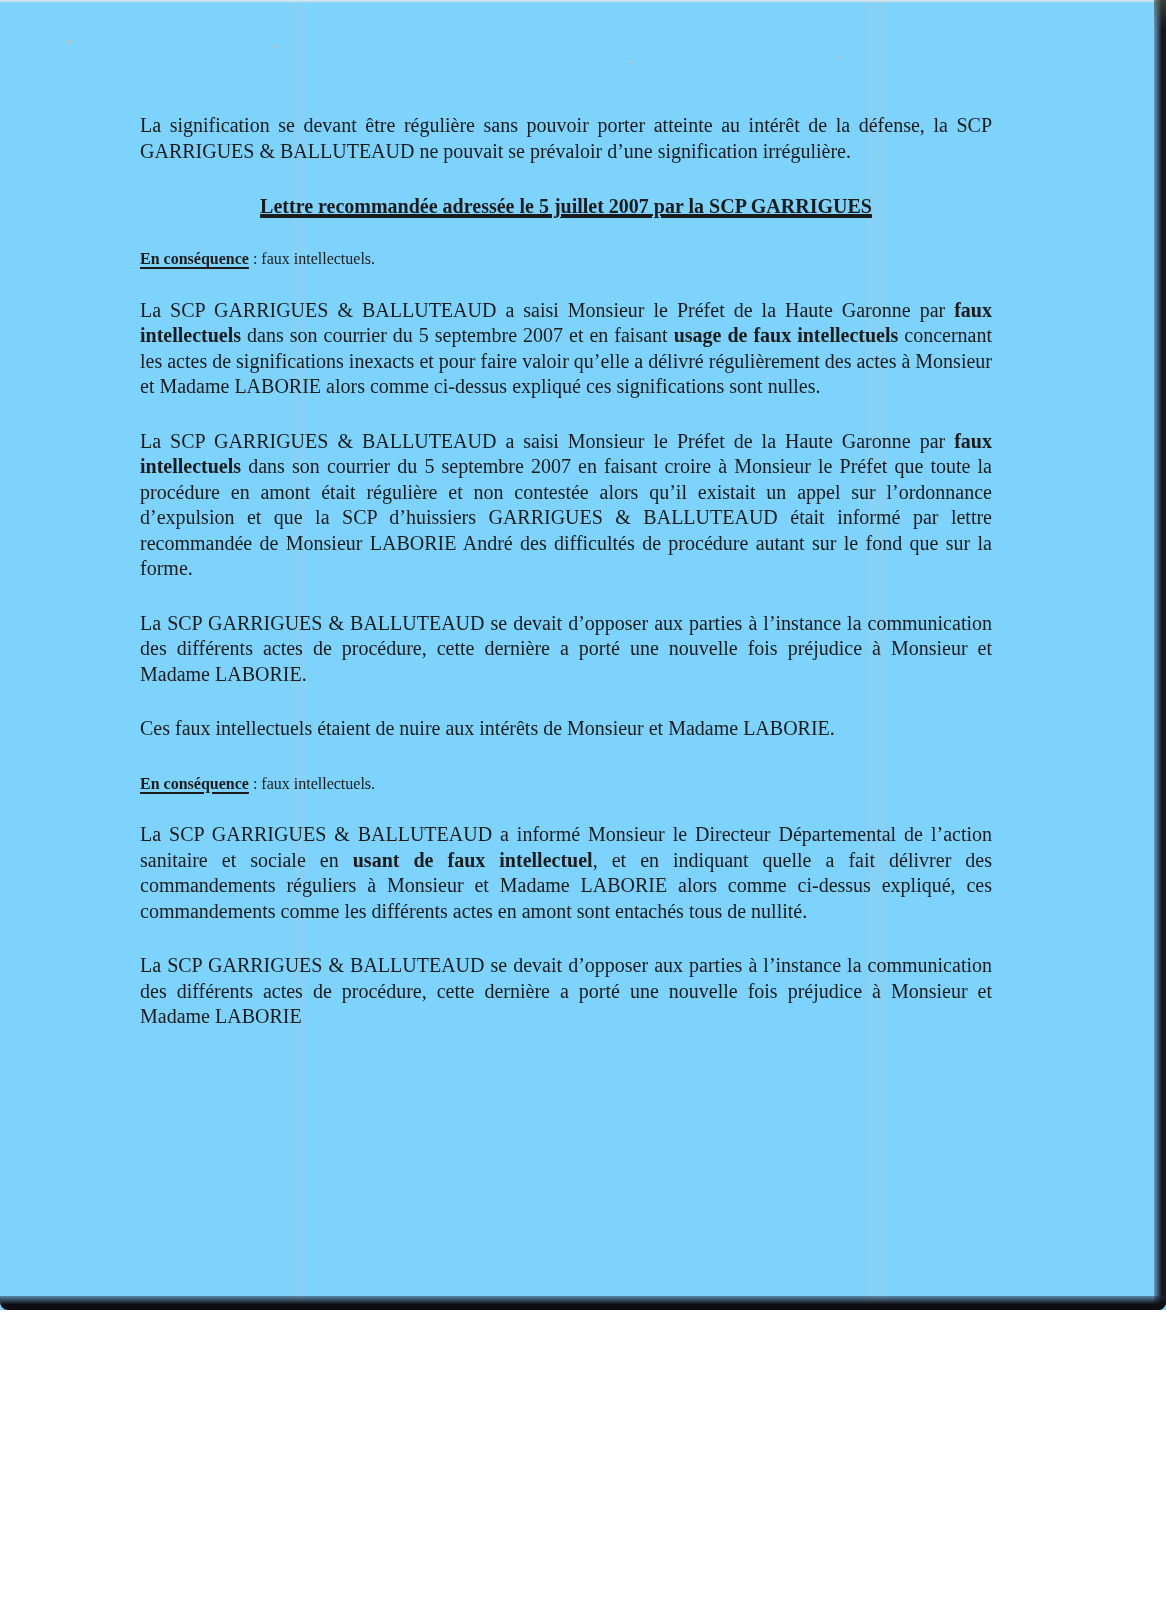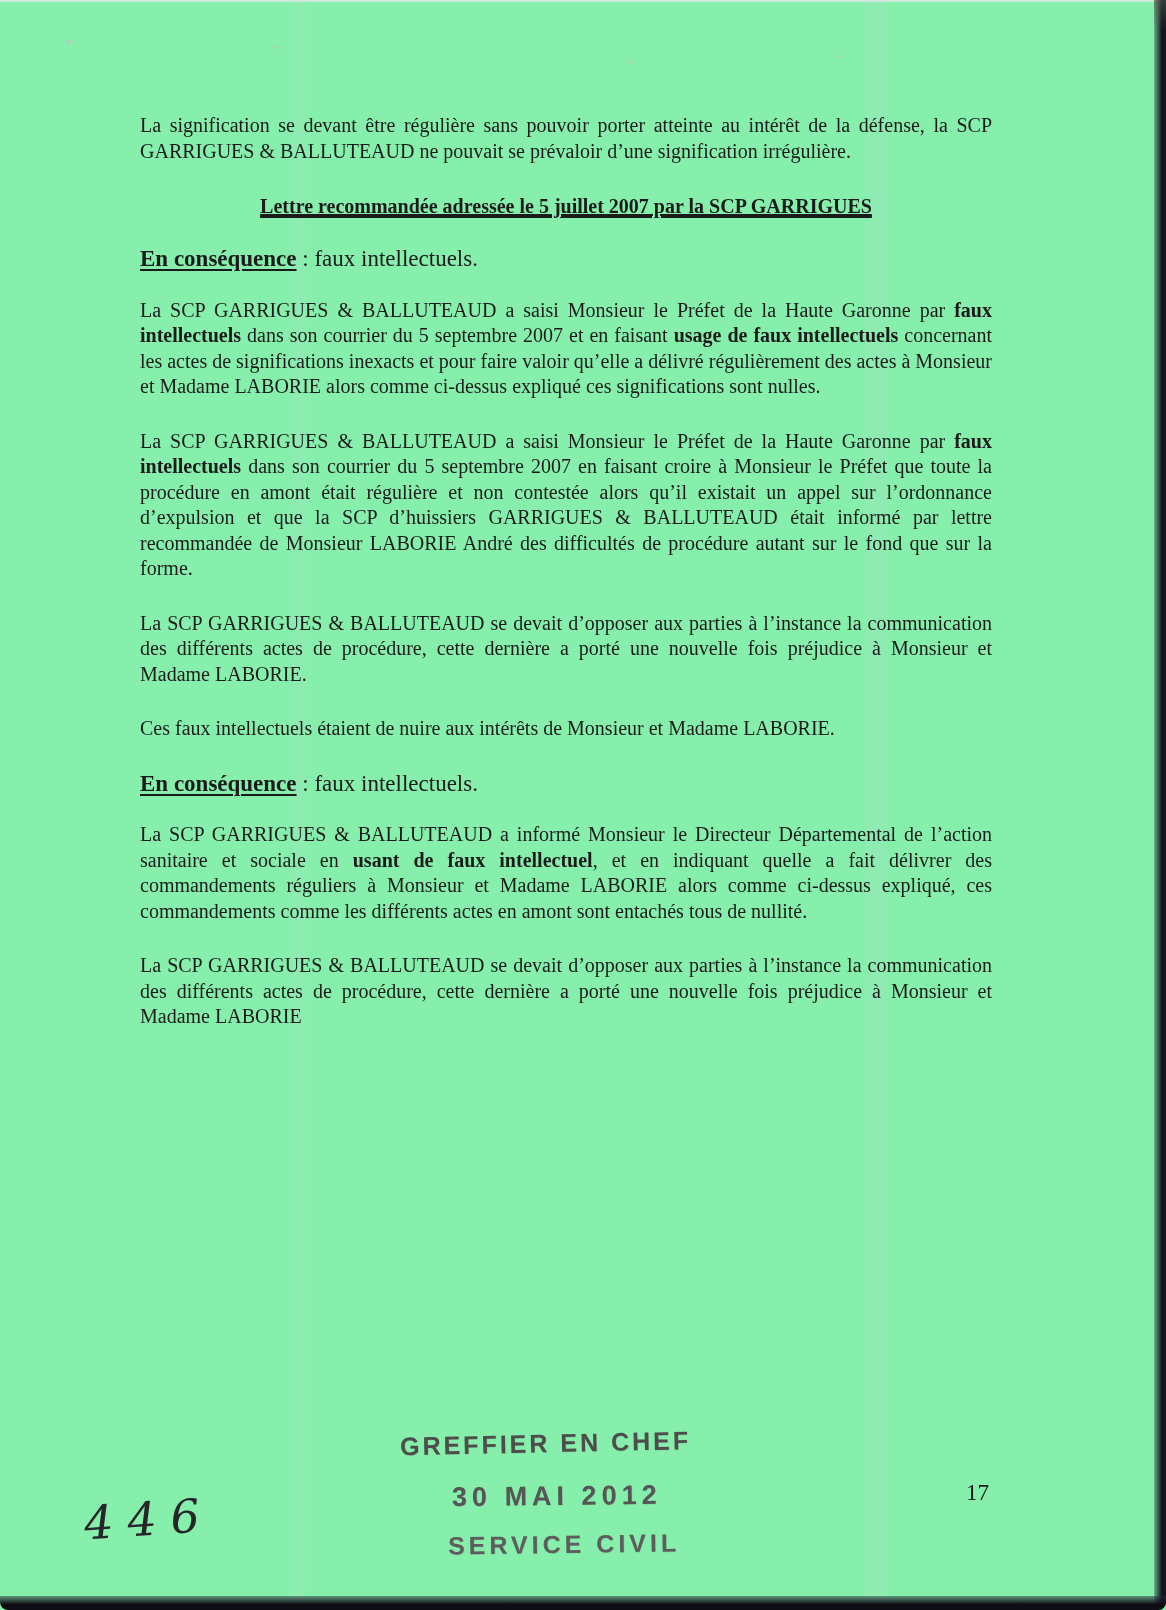--- a/index.html
+++ b/index.html
@@ -1,20 +1,20 @@
 <!DOCTYPE html>
 <html><head>
 <meta charset="utf-8">
 <style>
   html, body { margin: 0; padding: 0; background: #ffffff; }
   .page {
     position: relative;
     width: 1166px;
-    height: 1610px;
-    background: #86efac;
+    height: 1310px;
+    background: #7dd3fc;
     overflow: hidden;
     font-family: "Liberation Serif", "DejaVu Serif", serif;
     color: #1b1b1b;
   }
   
   .scanline-top {
     position: absolute; top: 0; left: 0; width: 100%; height: 3px;
     background: linear-gradient(to bottom, #e9e9e9, rgba(255,255,255,0));
   }
   .streak {
@@ -63,21 +63,21 @@
   }
   .heading.first { margin-top: 26px; text-decoration: underline; }
   .hline {
     display: block;
   }
   .hline > span {
     text-decoration: underline;
     text-decoration-thickness: 2px;
     text-underline-offset: 3px;
   }
-  .consequence { margin: 0 0 26px 0; font-size: 23px; line-height: 25.5px; }
+  .consequence { margin: 0 0 26px 0; font-size: 16px; line-height: 25.5px; }
   .label-underline {
     font-weight: bold;
     text-decoration: underline;
     text-decoration-thickness: 2px;
     text-underline-offset: 3px;
   }
   
   .stamp {
     position: absolute;
     font-family: "Liberation Sans", sans-serif;

